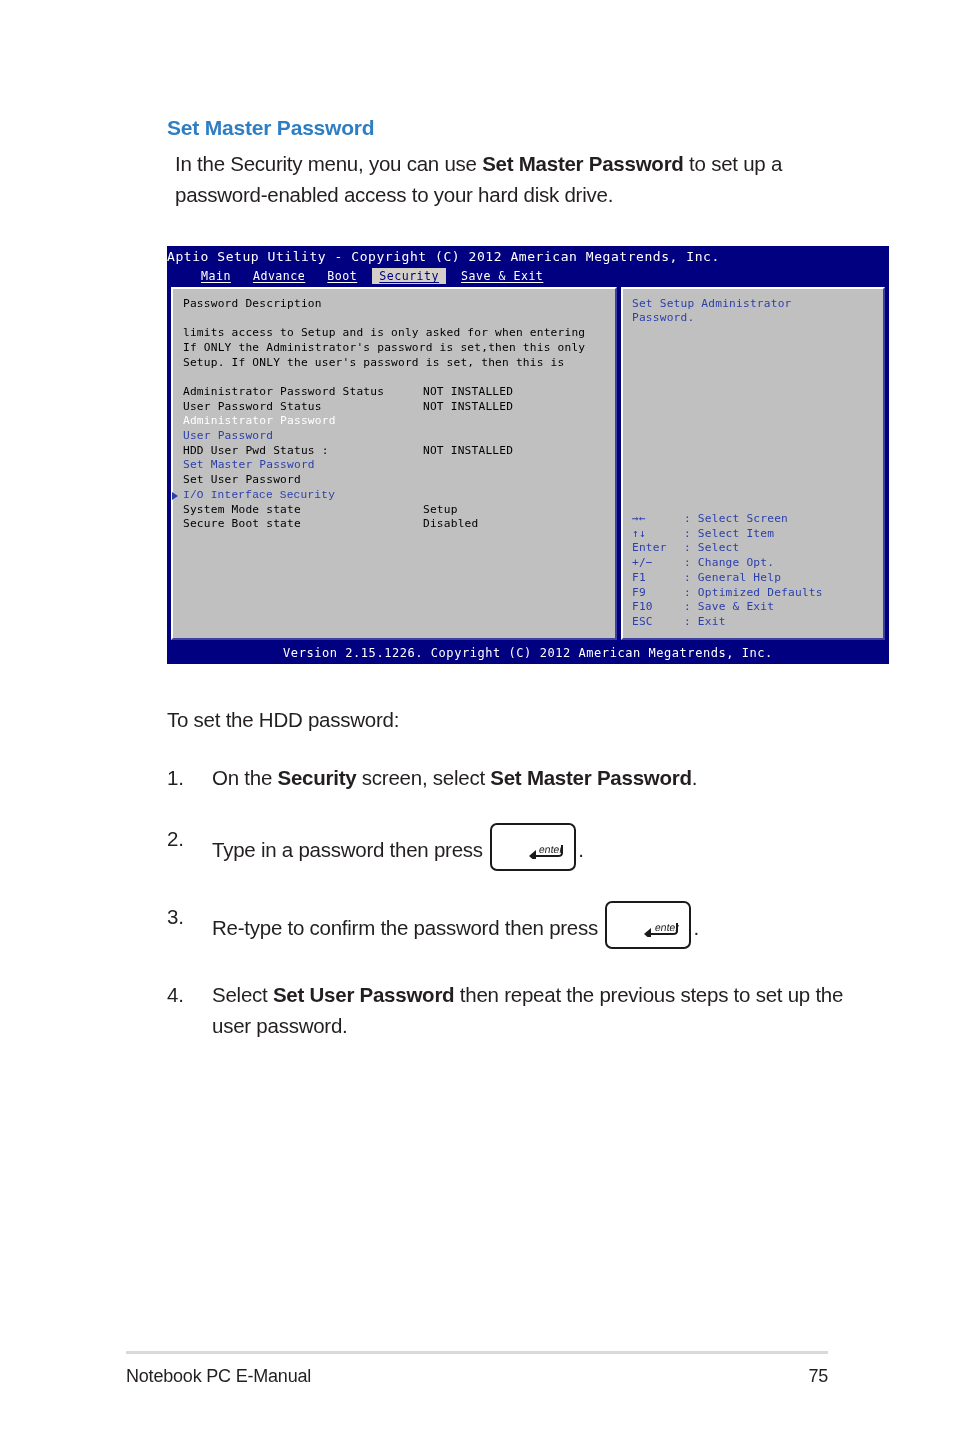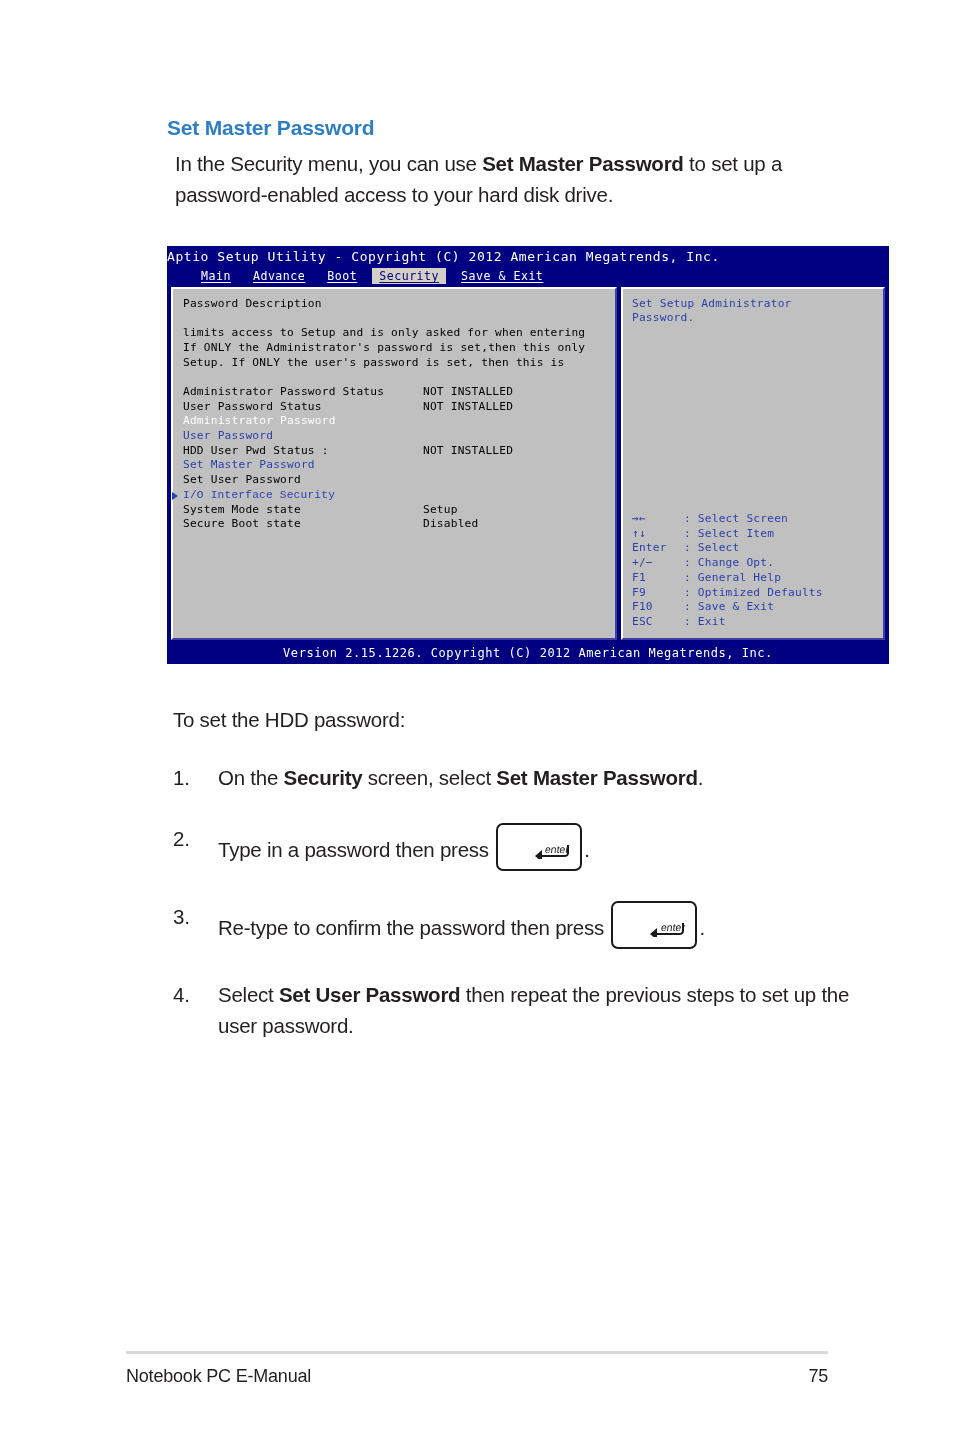--- a/index.html
+++ b/index.html
@@ -161,21 +161,20 @@
   }
 
   
   .steps {
     position: absolute;
     left: 167px;
     top: 706px;
     width: 725px;
     font-size: 20.5px;
     letter-spacing: -0.25px;
-    margin-left: 6px;
   }
   .lead { margin: 0 0 28px 0; line-height: 28px; }
 
   .step {
     display: flex;
     margin-bottom: 30px;
     line-height: 31px;
   }
   .step .num {
     width: 45px;

